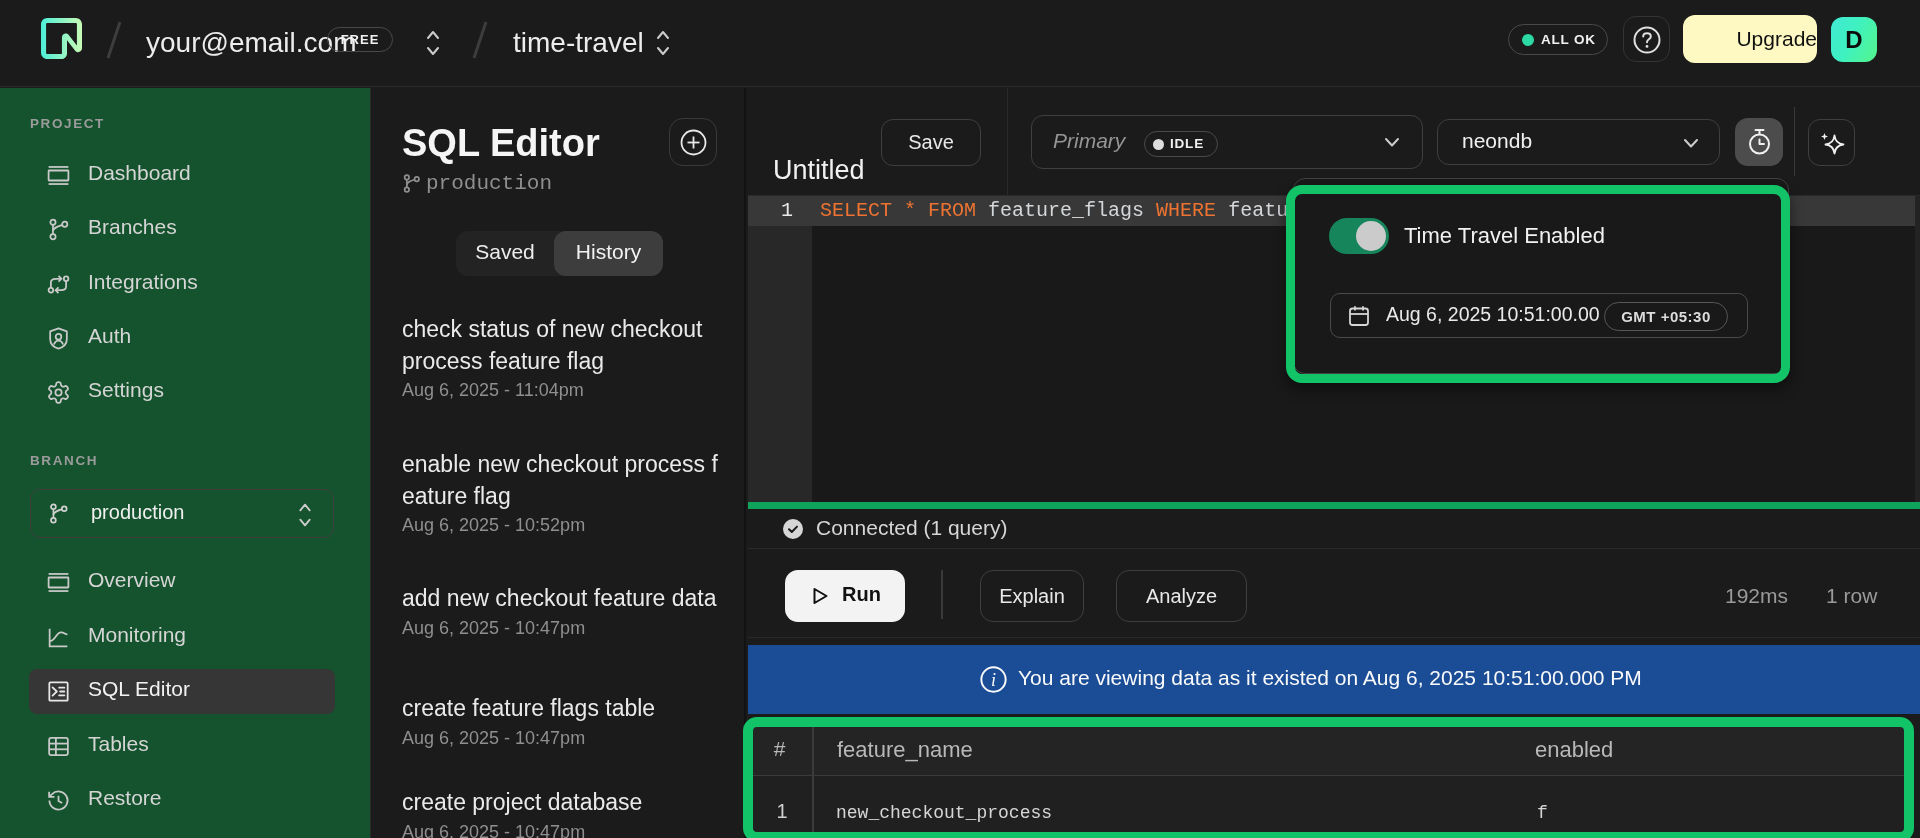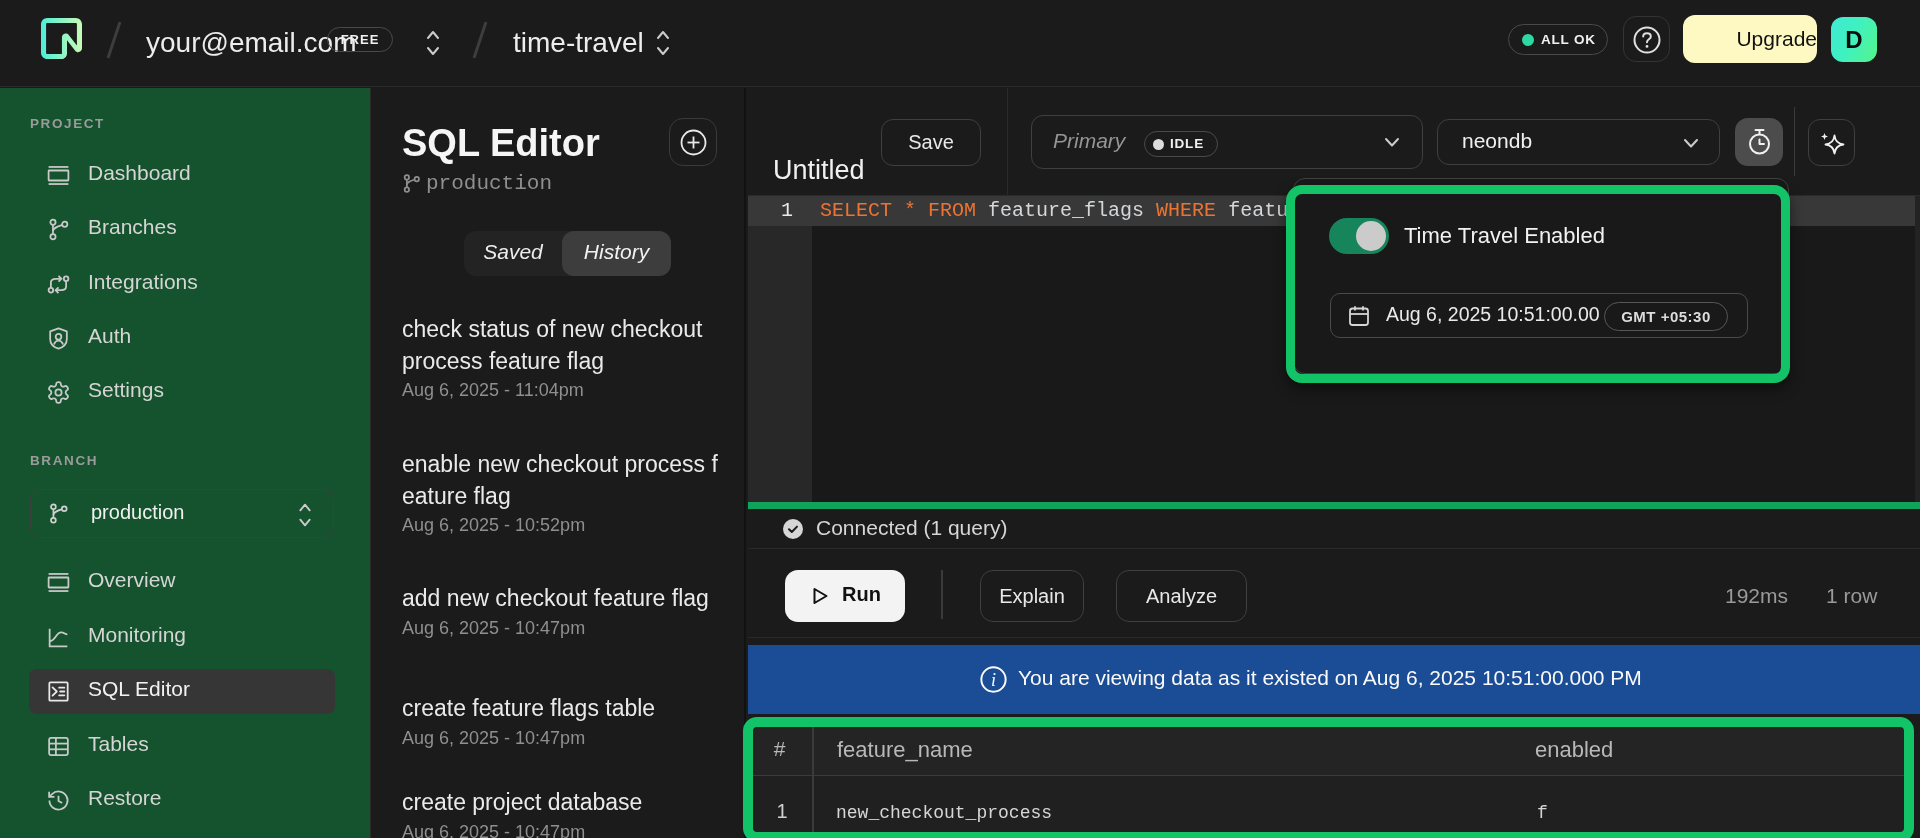--- a/index.html
+++ b/index.html
@@ -217,36 +217,36 @@
     </svg>
   </div>
   <svg class="abs" style="left:29px; top:85px;" width="21" height="21" viewBox="0 0 24 24" fill="none" stroke="#8f8f8f" stroke-width="2">
       <circle cx="6.7" cy="5" r="2.5"></circle>
       <circle cx="6.7" cy="19" r="2.5"></circle>
       <circle cx="18" cy="7" r="2.5"></circle>
       <path d="M6.7 7.5 V16.5"></path>
       <path d="M6.7 13.5 C6.7 10.5 10.5 9.3 15.5 7.6"></path>
     </svg>
   <div class="abs mono" style="left:54px; top:84px; color:#8f8f8f; font-size:21px;">production</div>
-  <div class="abs" style="left:92px; top:143px; width:207px; height:45px; background:#232323; border-radius:12px;font-style:italic;">
+  <div class="abs" style="left:84px; top:143px; width:207px; height:45px; background:#232323; border-radius:12px;">
     <div class="abs" style="left:98px; top:0; width:109px; height:45px; background:#3d3d3d; border-radius:12px;"></div>
     <div class="abs" style="left:0; top:9px; width:98px; text-align:center; color:#ededed; font-size:21px;">Saved</div>
     <div class="abs" style="left:98px; top:9px; width:109px; text-align:center; color:#f2f2f2; font-size:21px;">History</div>
   </div>
   <div id="histlist">
     <div class="hi" style="top:226px;">
         <div class="ht">check status of new checkout<br>process feature flag</div>
         <div class="hd">Aug 6, 2025 - 11:04pm</div>
       </div>
     <div class="hi" style="top:361px;">
         <div class="ht">enable new checkout process f<br>eature flag</div>
         <div class="hd">Aug 6, 2025 - 10:52pm</div>
       </div>
     <div class="hi" style="top:495px;">
-        <div class="ht">add new checkout feature flag</div>
+        <div class="ht">add new checkout feature data</div>
         <div class="hd">Aug 6, 2025 - 10:47pm</div>
       </div>
     <div class="hi" style="top:598px;margin-top:7px;">
         <div class="ht">create feature flags table</div>
         <div class="hd">Aug 6, 2025 - 10:47pm</div>
       </div>
     <div class="hi" style="top:699px;">
         <div class="ht">create project database</div>
         <div class="hd">Aug 6, 2025 - 10:47pm</div>
       </div>

